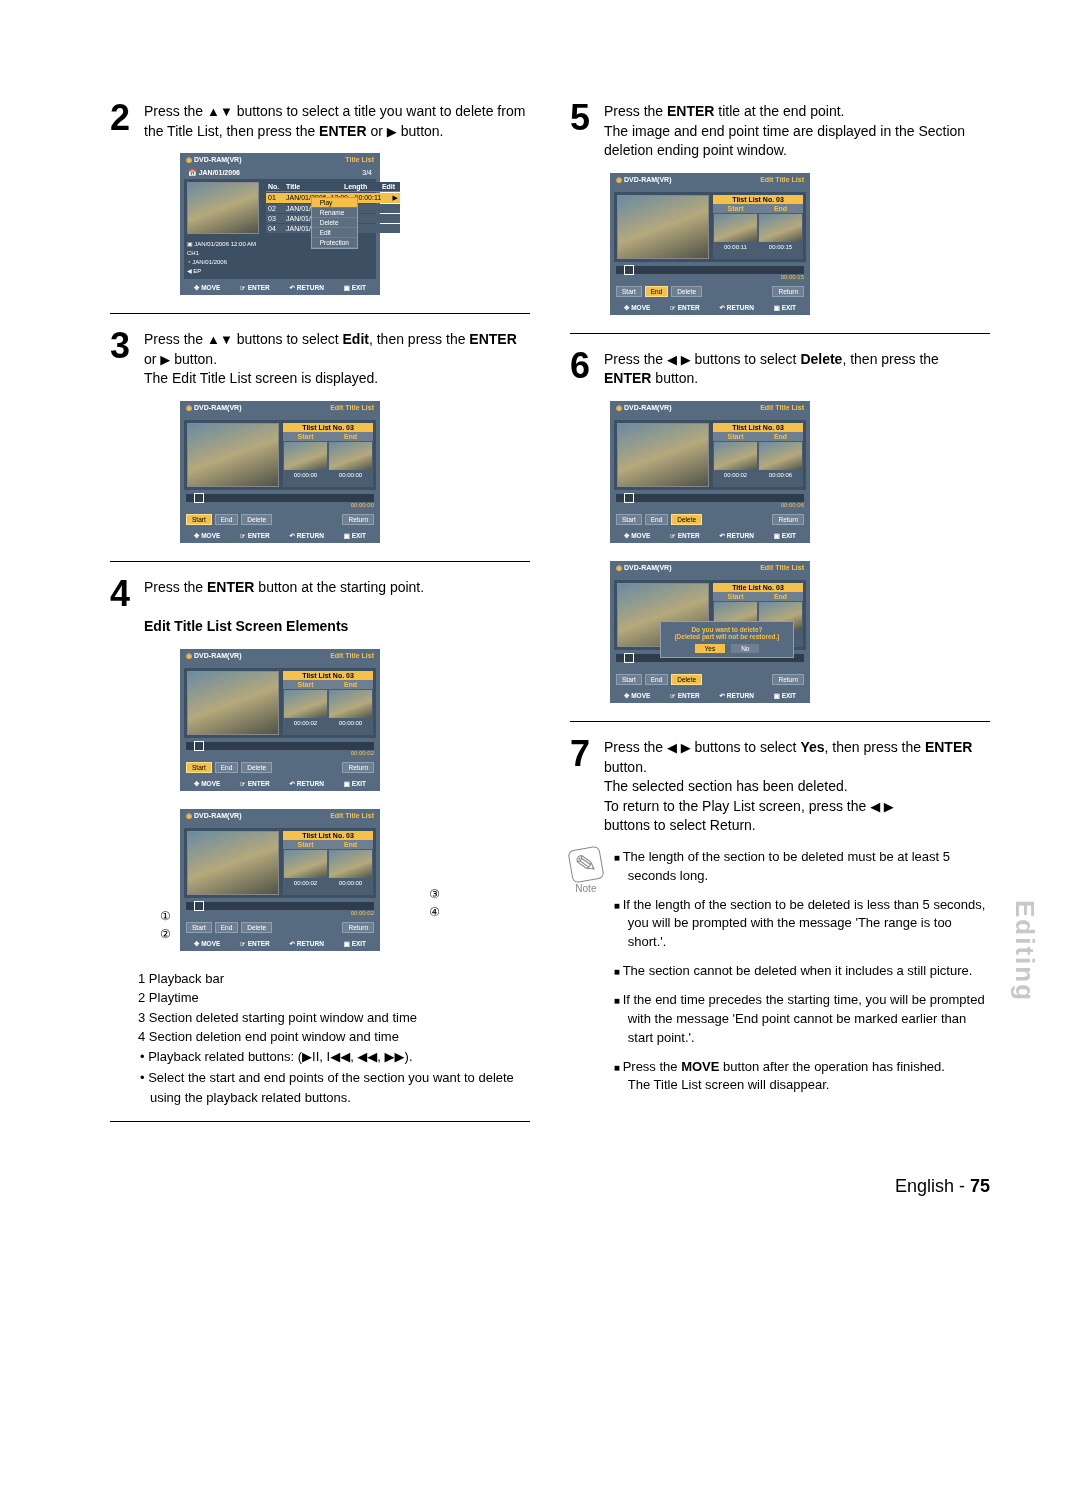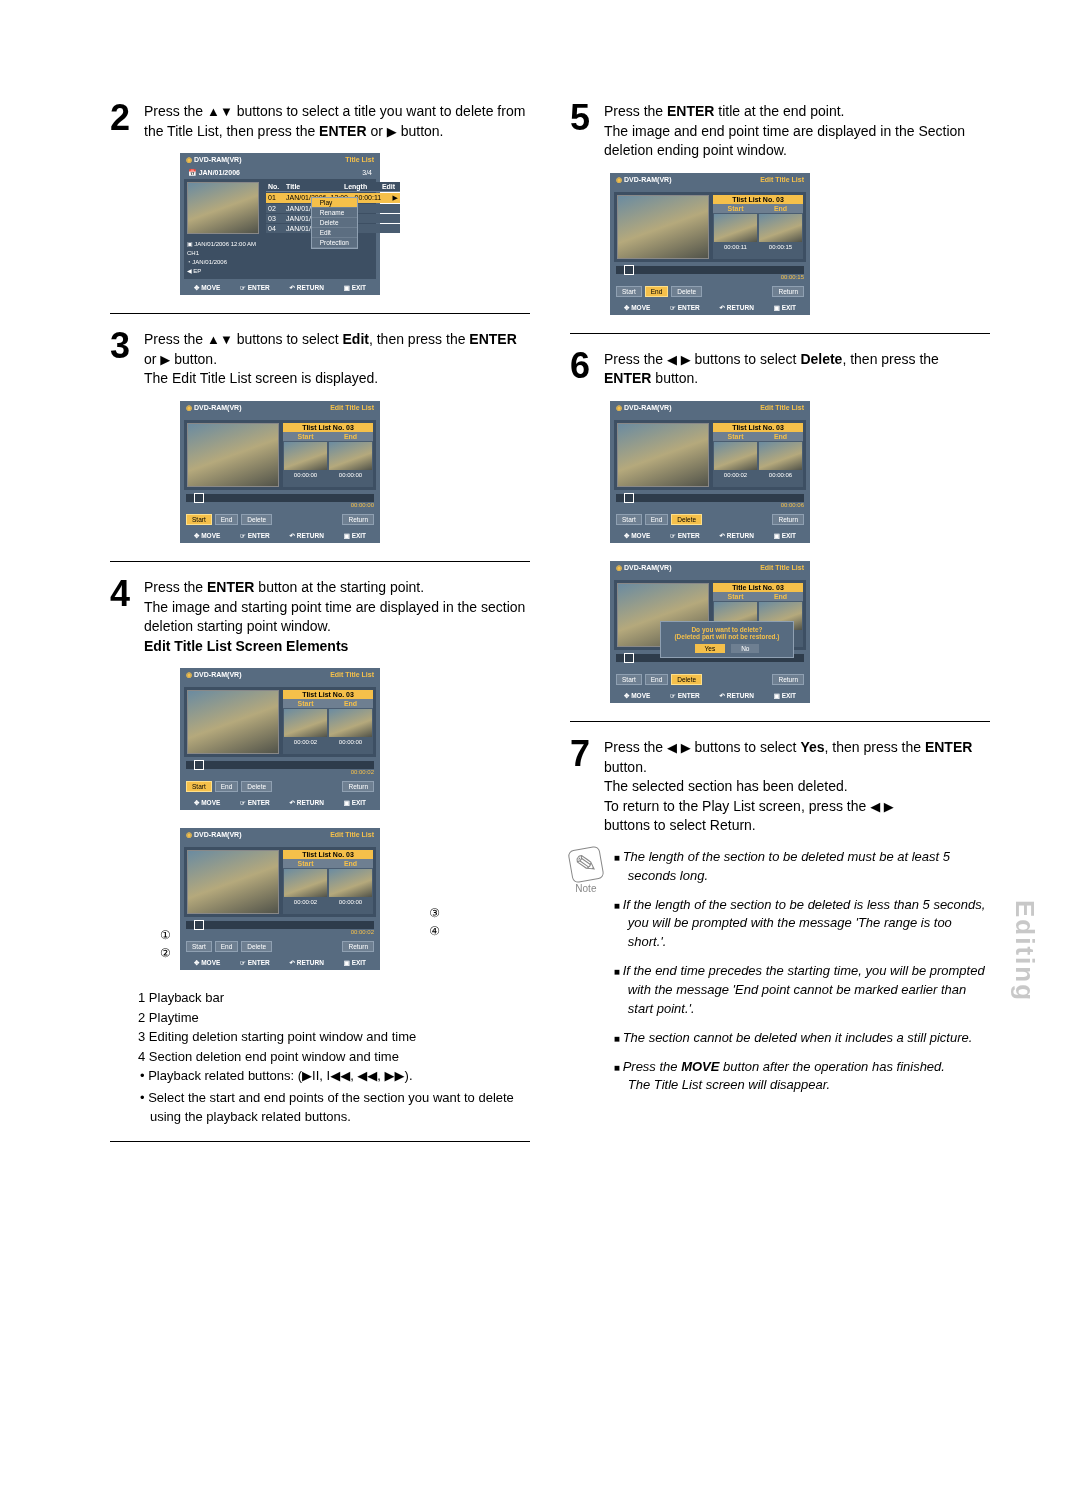--- a/index.html
+++ b/index.html
@@ -135,21 +135,21 @@
   .legend { margin-left: 28px; font-size: 13px; line-height:1.5;}
   .bullets { margin:0 0 0 30px; padding:0; font-size:13px; line-height:1.5;}
   .bullets li { list-style:none; margin-bottom:2px; text-indent:-10px; padding-left:10px;}
   .bullets li::before { content:"• "; }
 
   .notebox { display:flex; gap:12px; margin-top:12px;}
   .notebox .icon { width:40px; text-align:center; color:#888;}
   .notebox .icon .sym { font-size:26px; transform:rotate(-10deg); display:inline-block; border:1.5px solid #888; border-radius:6px; padding:0 4px;}
   .notebox .icon .lbl { font-size:10px; margin-top:2px;}
   .nbul { margin:0; padding:0; font-size:13px; line-height:1.45;}
-  .nbul li { list-style:none; margin-bottom:10px; padding-left:14px; text-indent:-14px;font-style:italic;}
+  .nbul li { list-style:none; margin-bottom:10px; padding-left:14px; text-indent:-14px;}
   .nbul li::before{ content:"■ "; font-size:10px;}
 
   .sidetab {
     position:absolute;
     right: 40px;
     top: 900px;
     writing-mode: vertical-rl;
     font-size: 26px;
     font-weight: bold;
     color: #c8c8c8;
@@ -293,21 +293,21 @@
             <span>▣ <span>EXIT</span></span>
           </div>
       </div>
 
       <hr class="divider">
 
       <div class="step">
         <div class="step-num">4</div>
         <div class="step-text">
           <span>Press the </span><span class="bold">ENTER</span><span> button at the starting point.</span><br>
-          <span>The image and starting point time are displayed in the section deletion starting point window.</span><br>
+          <br>
           <span class="bold">Edit Title List Screen Elements</span>
         </div>
       </div>
 
       <div class="shot">
         <div class="hdr">
             <span class="disc">DVD-RAM(VR)</span>
             <span style="color:#f5c04a;">Edit Title List</span>
           </div>
         <div style="height:5px;"></div>
@@ -388,21 +388,21 @@
               <span>☞ <span>ENTER</span></span>
               <span>↶ <span>RETURN</span></span>
               <span>▣ <span>EXIT</span></span>
             </div>
         </div>
       </div>
 
       <div class="legend">
         <div>1 <span>Playback bar</span></div>
         <div>2 <span>Playtime</span></div>
-        <div>3 <span>Editing deletion starting point window and time</span></div>
+        <div>3 <span>Section deleted starting point window and time</span></div>
         <div>4 <span>Section deletion end point window and time</span></div>
       </div>
       <ul class="bullets">
         <li>Playback related buttons: (▶II, I◀◀, ◀◀, ▶▶).</li>
         <li>Select the start and end points of the section you want to delete using the playback related buttons.</li>
       </ul>
 
       <hr class="divider">
     </div>
 
@@ -562,22 +562,25 @@
       </div>
 
       <div class="notebox">
         <div class="icon">
           <div class="sym">✎</div>
           <div class="lbl">Note</div>
         </div>
         <ul class="nbul">
           <li>The length of the section to be deleted must be at least 5 seconds long.</li>
           <li>If the length of the section to be deleted is less than 5 seconds, you will be prompted with the message 'The range is too short.'.</li>
+          <li>The section cannot be deleted when it includes a still picture.</li>
           <li>If the end time precedes the starting time, you will be prompted with the message 'End point cannot be marked earlier than start point.'.</li>
-          <li>The section cannot be deleted when it includes a still picture.</li>
           <li><span>Press the </span><span class="bold">MOVE</span><span> button after the operation has finished.</span><br><span>The Title List screen will disappear.</span></li>
         </ul>
       </div>
 
     </div>
   </div>
 
+  <div class="footer">
+    <span>English -</span> <span class="pg">75</span>
+  </div>
 </div>
 
 </body></html>

